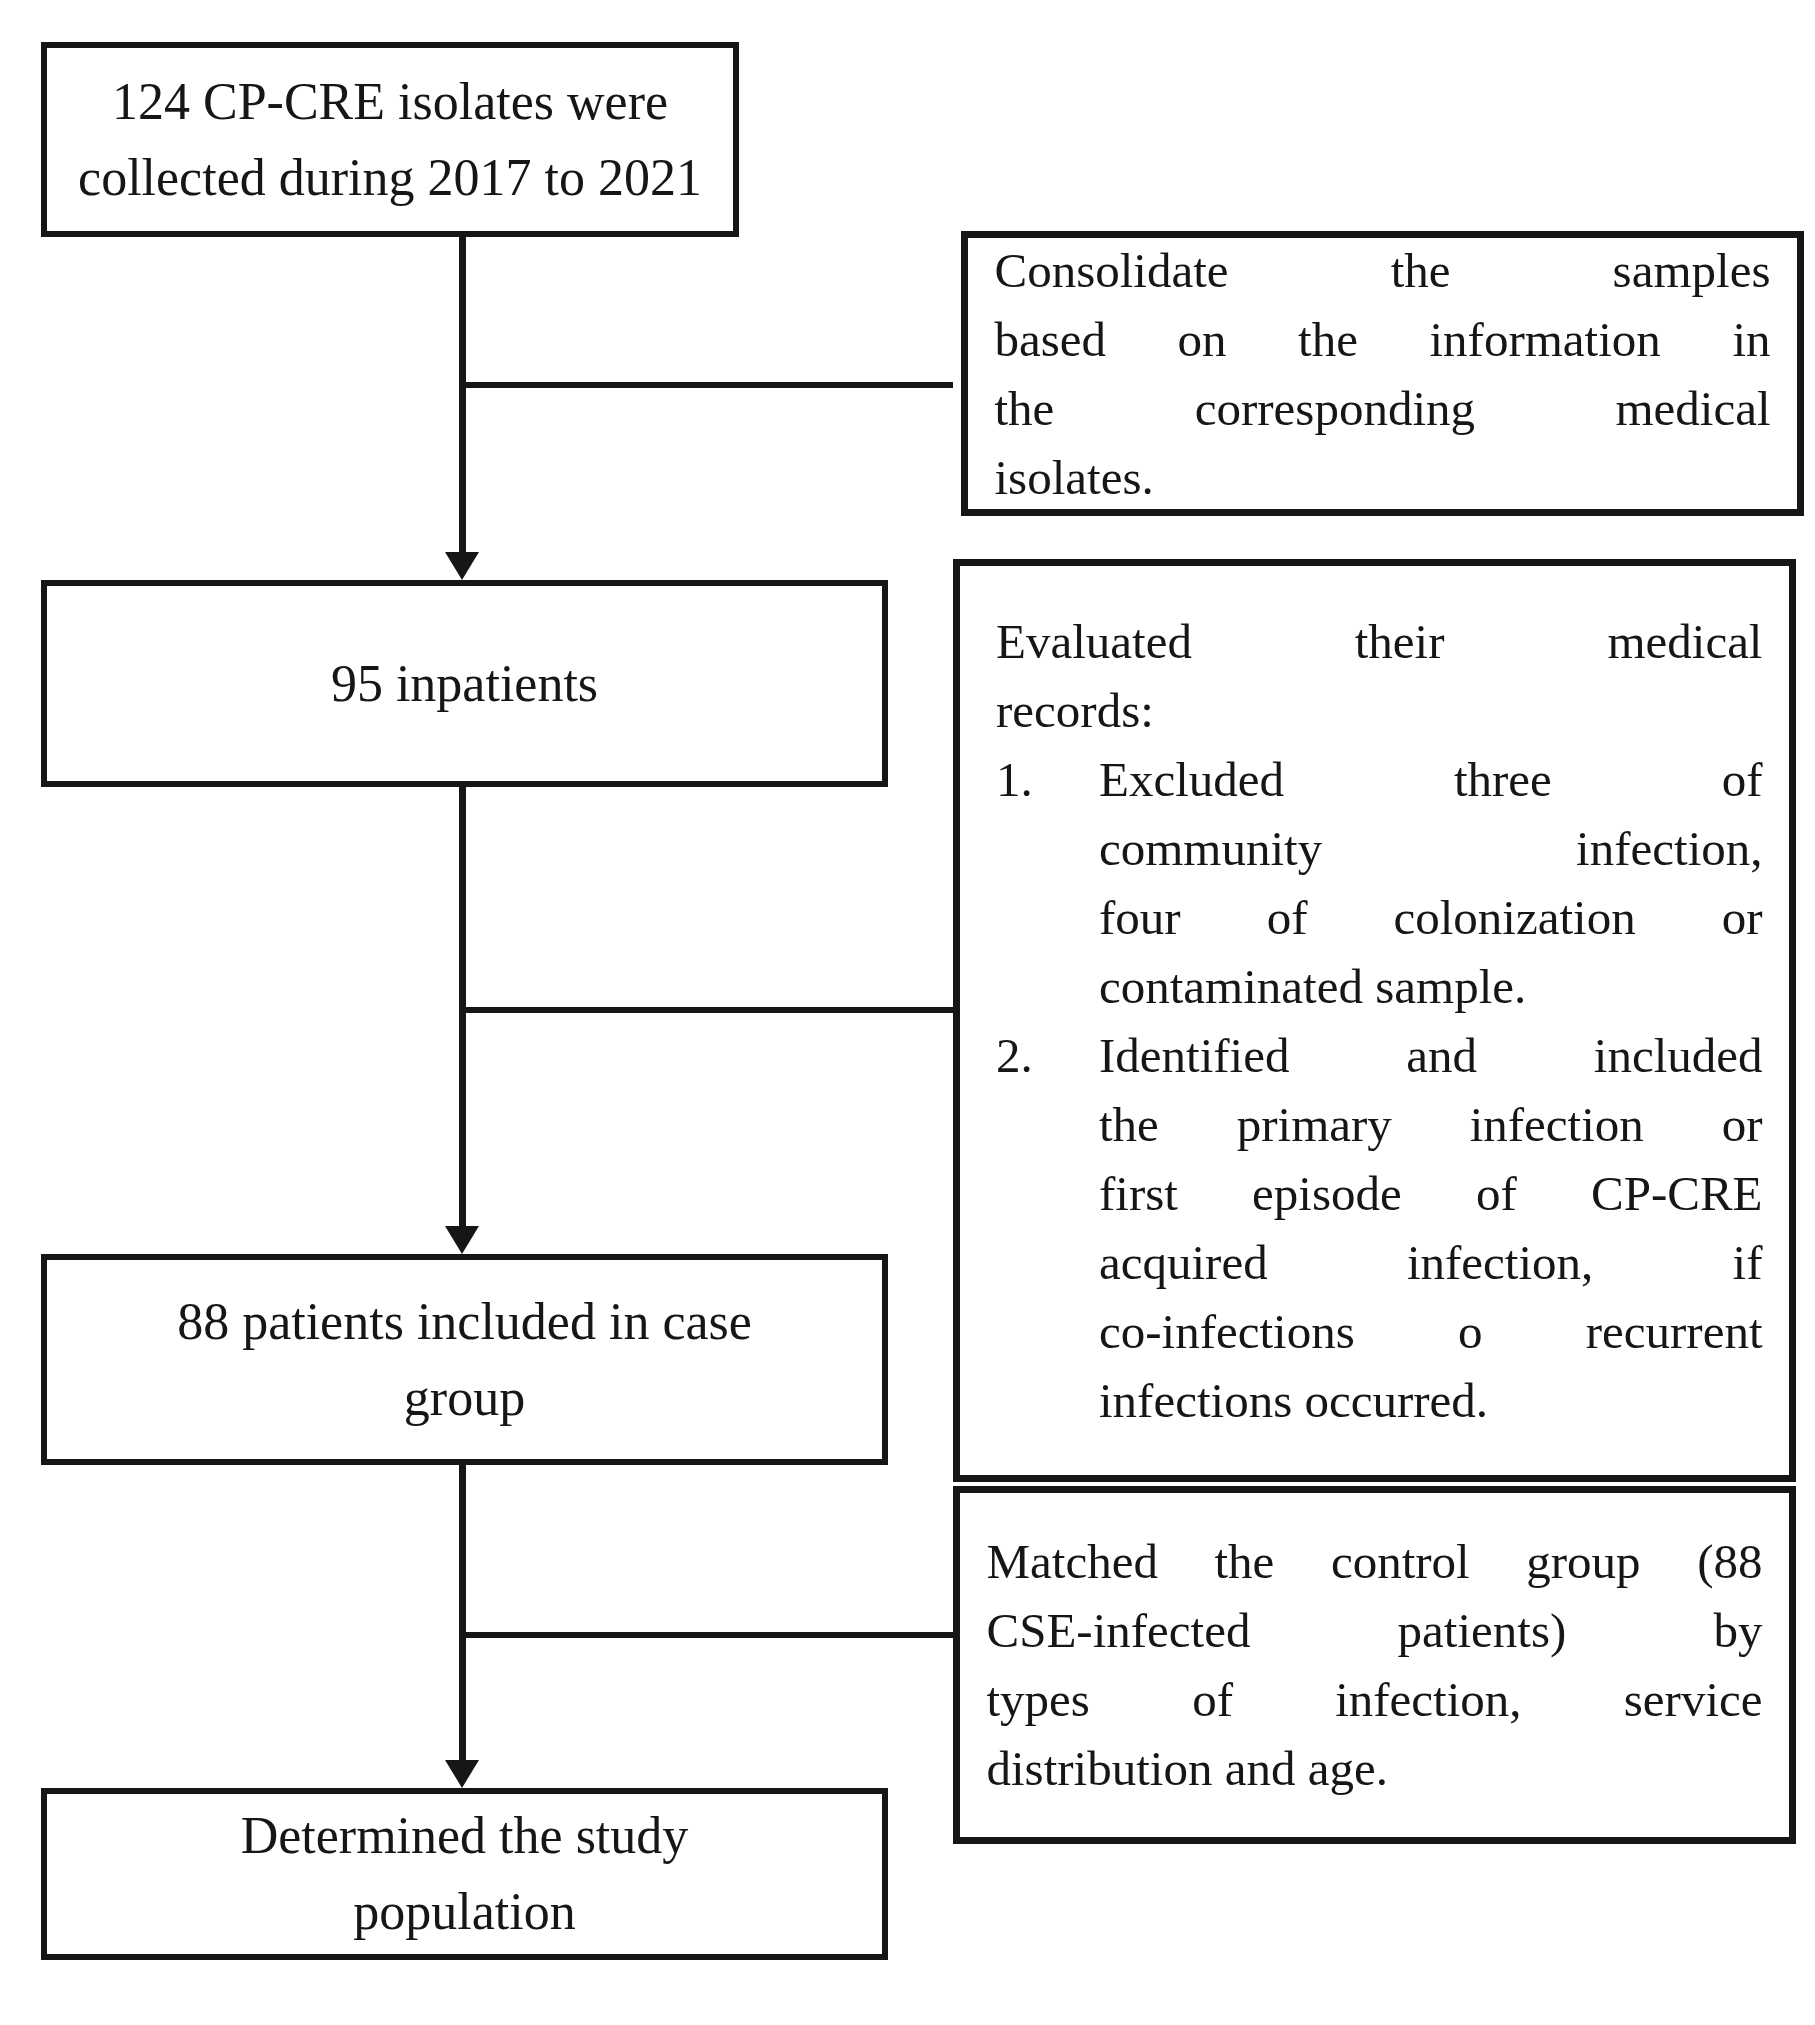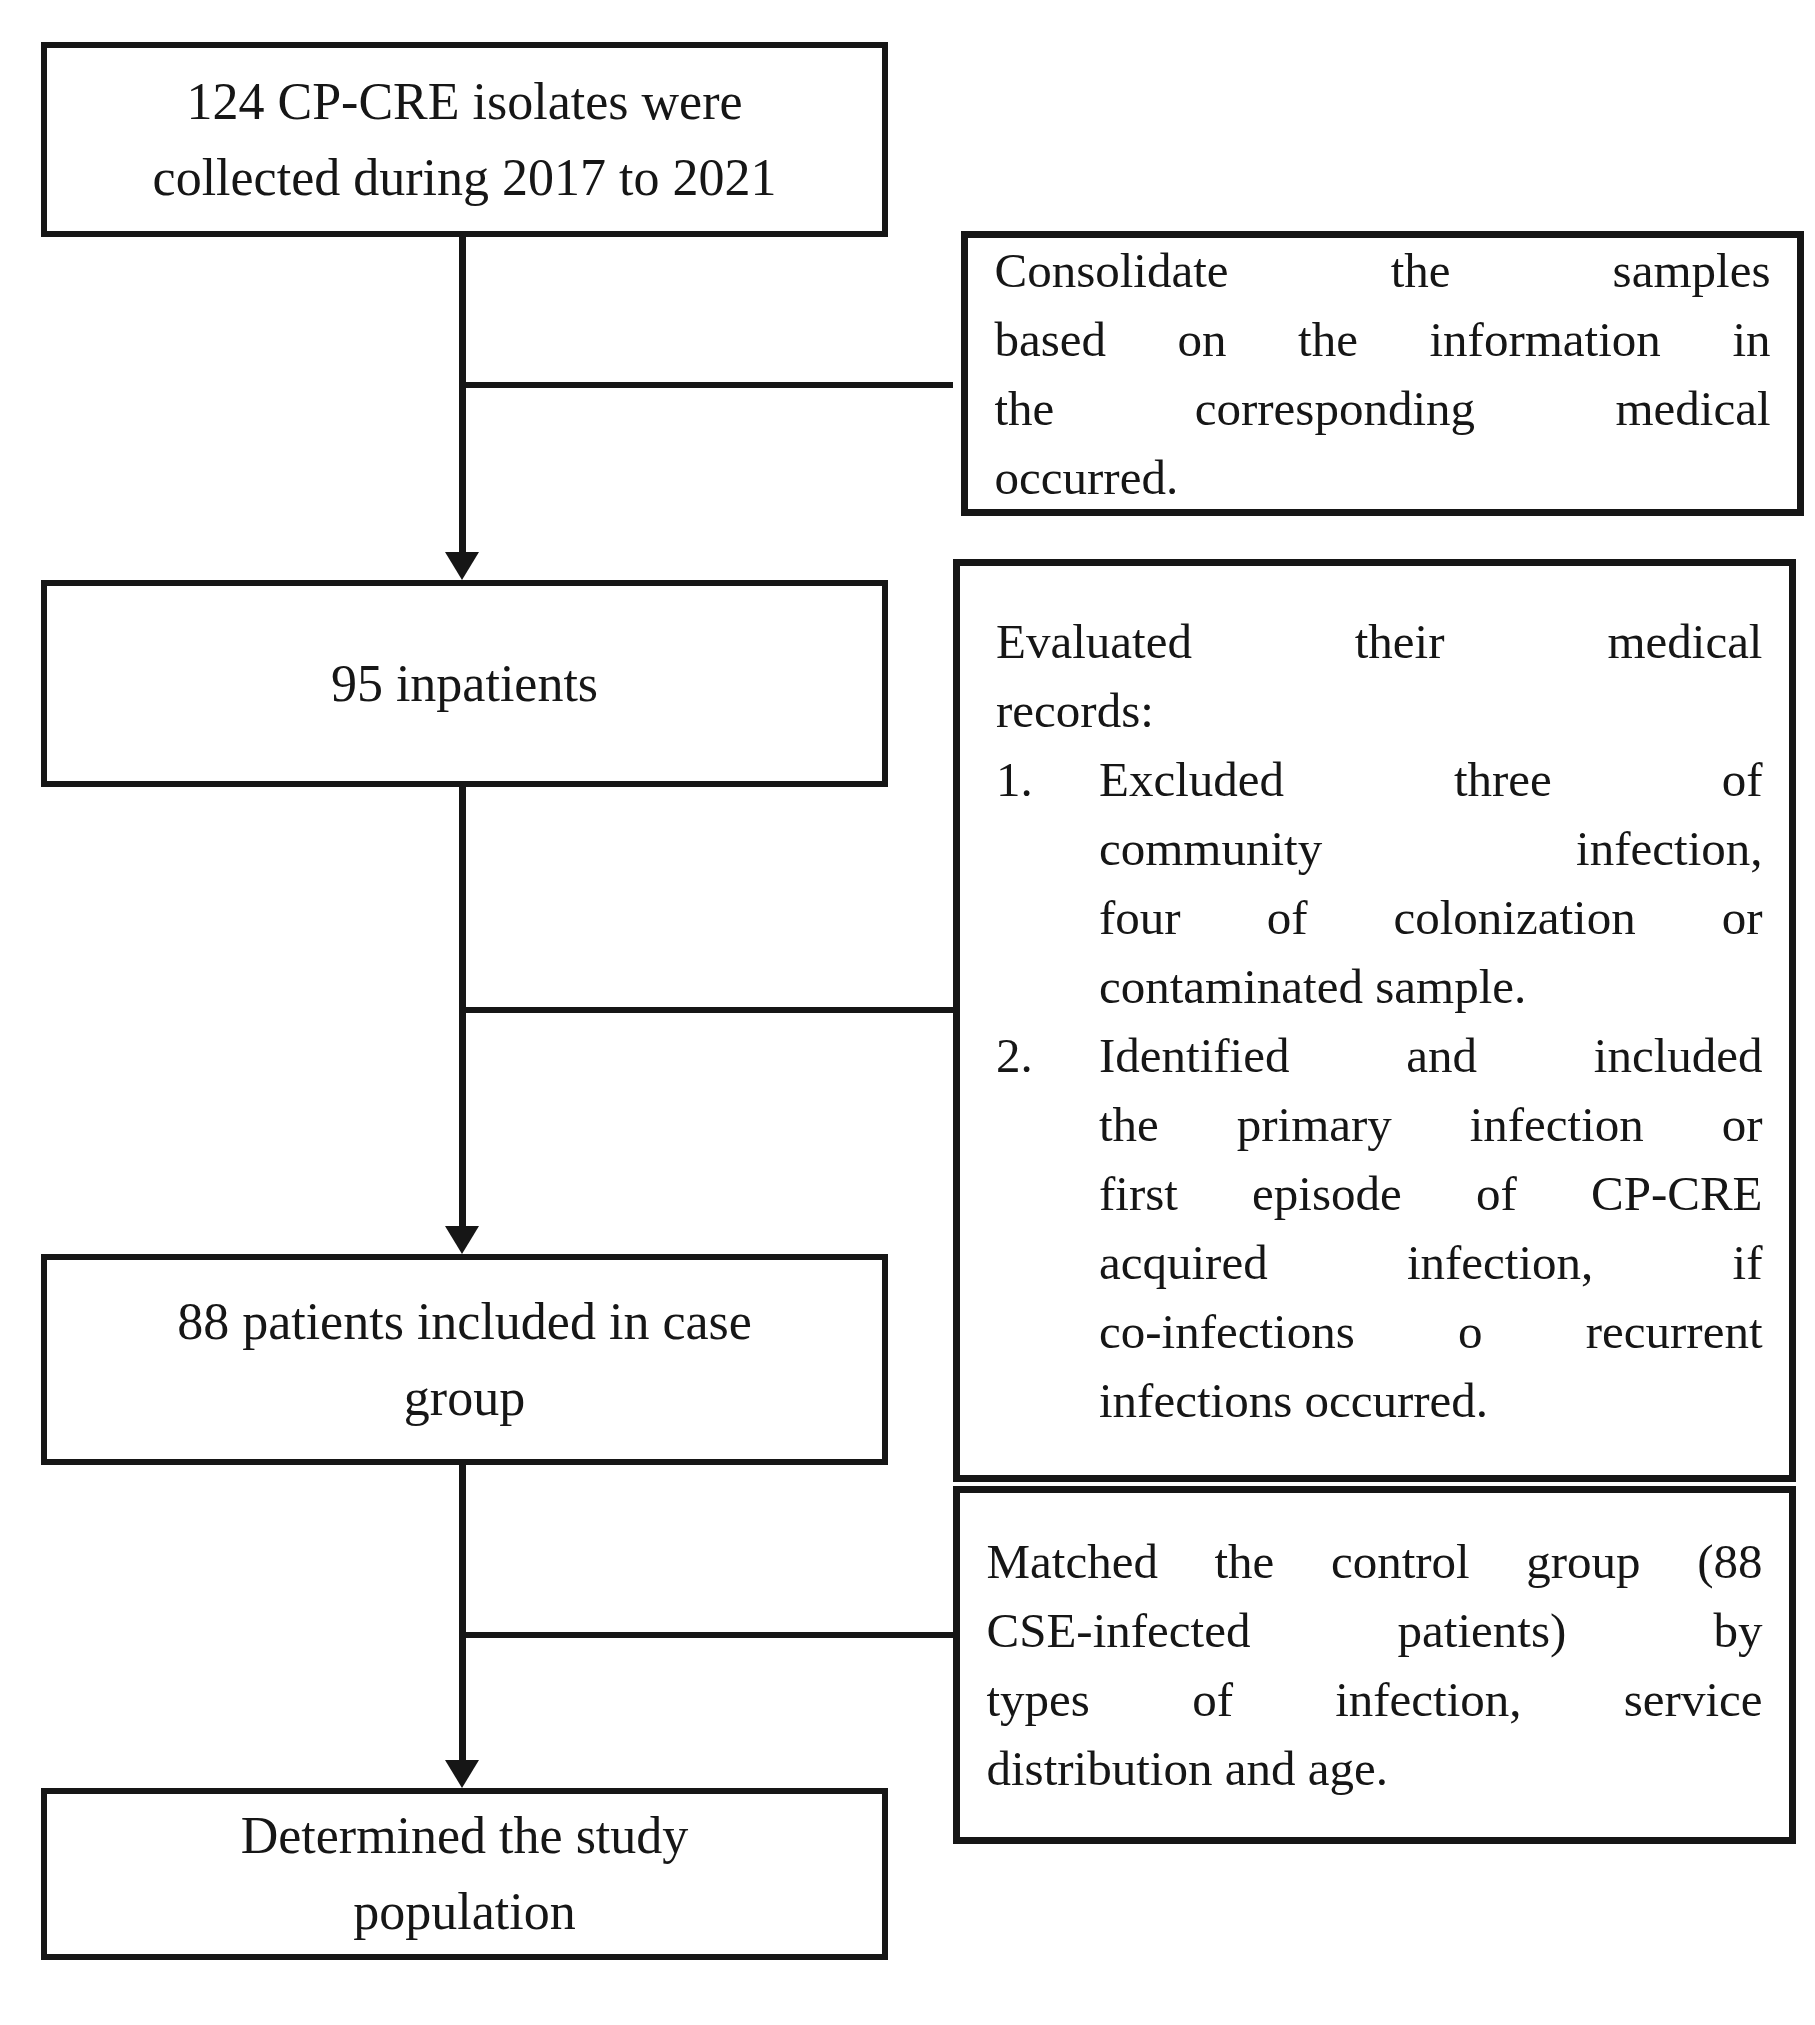--- a/index.html
+++ b/index.html
@@ -77,21 +77,21 @@
   }
   .arrowhead {
     position: absolute;
     width: 0;
     height: 0;
     border-left: 17px solid transparent;
     border-right: 17px solid transparent;
     border-top: 28px solid #161616;
   }
   
-  #box1 { left: 41px;   top: 42px;   width: 847px; height: 195px; }
+  #box1 { left: 41px;   top: 42px;   width: 698px; height: 195px; }
   #box2 { left: 41px;   top: 580px;  width: 847px; height: 207px; }
   #box3 { left: 41px;   top: 1254px; width: 847px; height: 211px; }
   #box4 { left: 41px;   top: 1788px; width: 847px; height: 172px; }
 
   #side1 { left: 953px; top: 231px;  width: 843px; height: 285px; margin-left: 8px; }
   #side2 { left: 953px; top: 559px;  width: 843px; height: 923px; padding-left: 36px; }
   #side3 { left: 953px; top: 1486px; width: 843px; height: 358px; }
 
   #v1 { left: 459px; top: 237px;  height: 320px; }
   #a1 { left: 445px; top: 552px; }
@@ -115,21 +115,21 @@
   <div class="mbox" id="box2">95 inpatients</div>
   <div class="mbox" id="box3">88 patients included in case
 group</div>
   <div class="mbox" id="box4">Determined the study
 population</div>
 
   <div class="sbox jpara" id="side1">
     <div class="jline">Consolidate the samples</div>
     <div class="jline">based on the information in</div>
     <div class="jline">the corresponding medical</div>
-    <div class="jline">occurred.</div>
+    <div class="jline">isolates.</div>
   </div>
 
   <div class="sbox" id="side2">
     <div class="jpara">
       <div class="jline">Evaluated their medical</div>
       <div class="jline">records:</div>
     </div>
     <div class="listitem">
       <div class="listnum">1.</div>
       <div class="listlines jpara">

